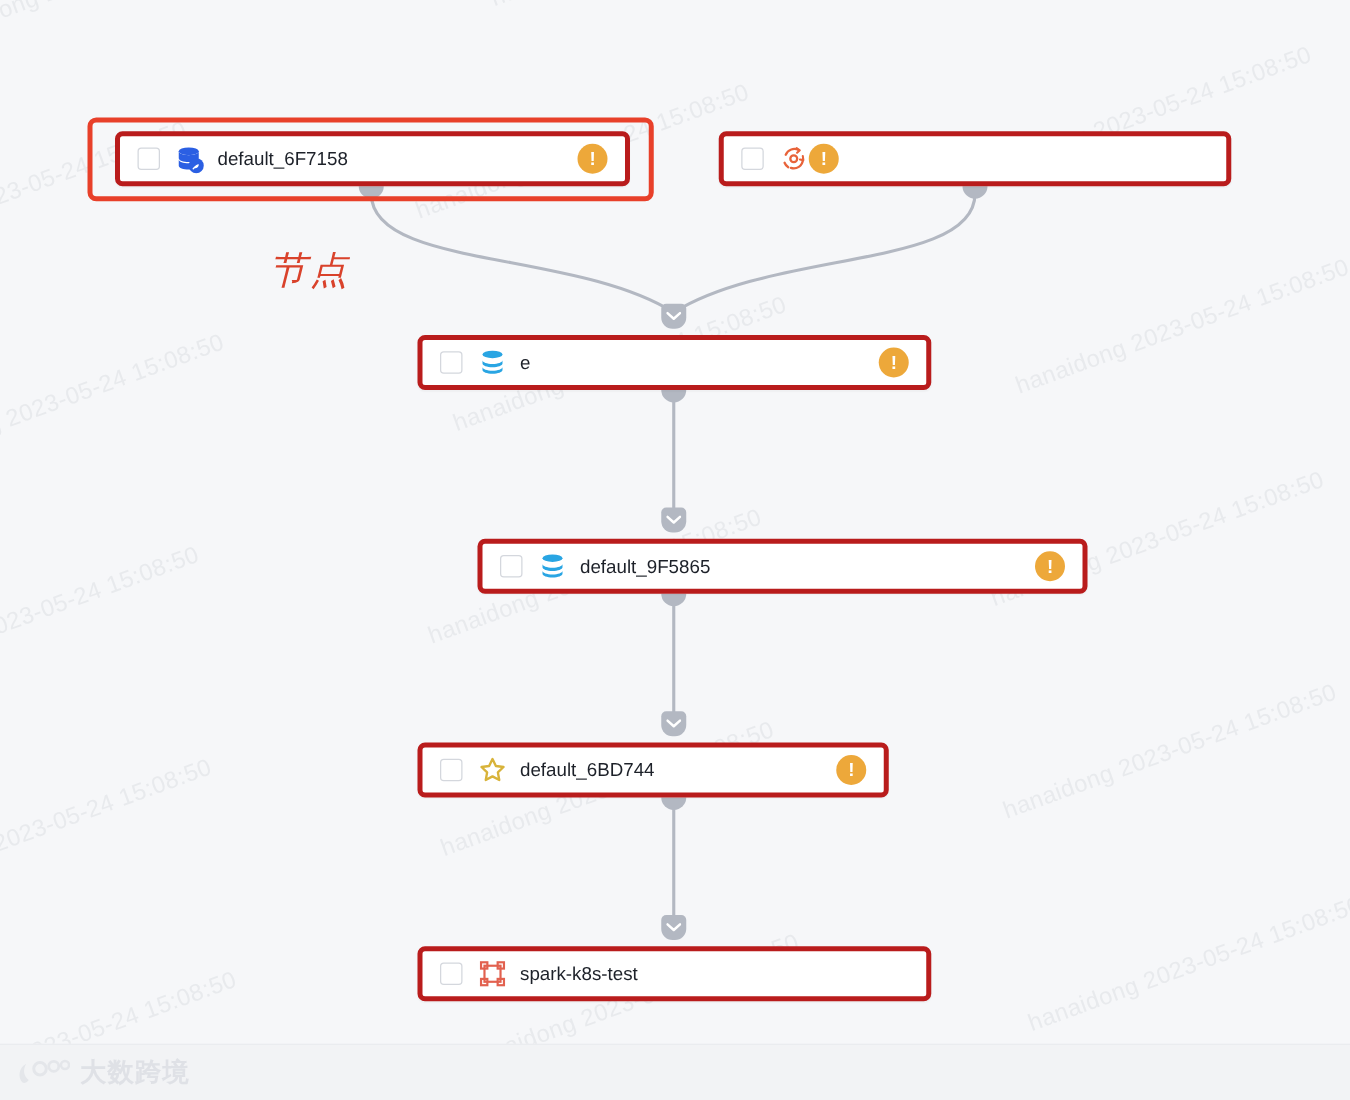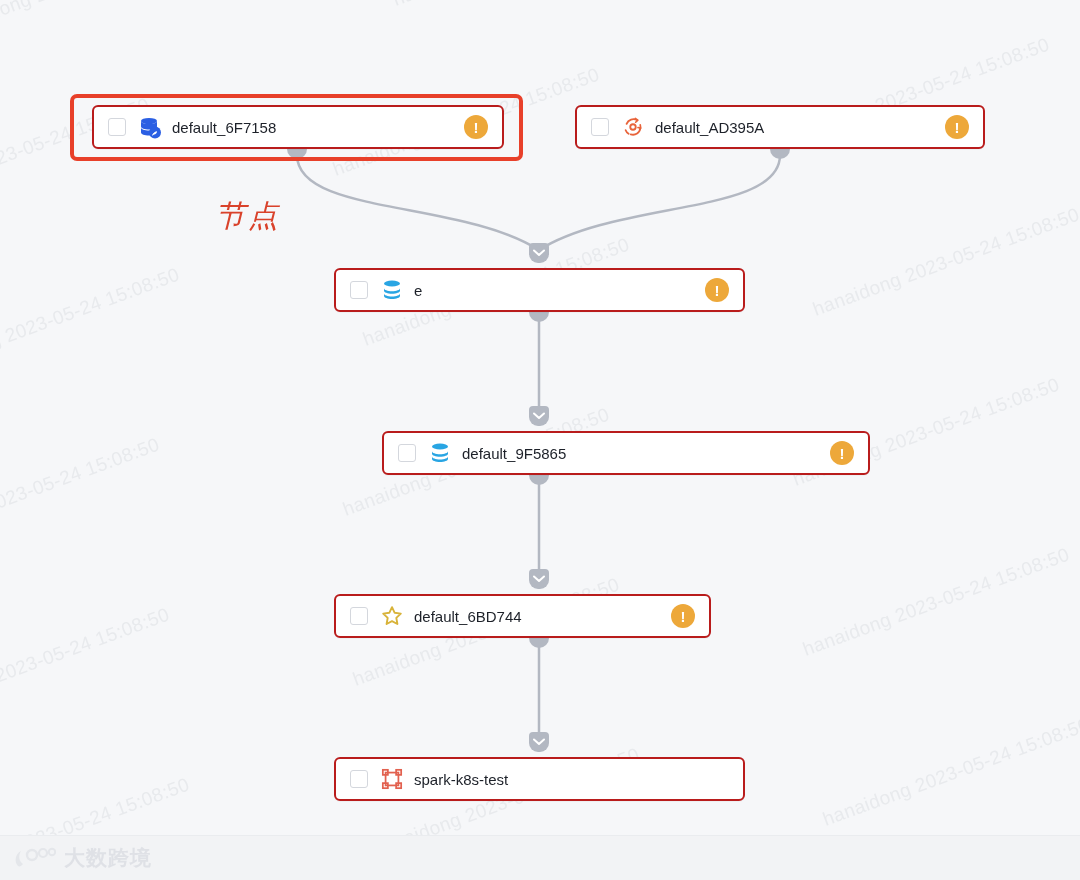--- a/index.html
+++ b/index.html
@@ -54,21 +54,21 @@
     z-index: 2;
     pointer-events: none;
   }
 
   
   .node {
     position: absolute;
     box-sizing: border-box;
     height: 44px;
     background: #ffffff;
-    border: 2px solid #b91c1c;
+    border: 4px solid #b91c1c;
     border-radius: 6px;
     display: flex;
     align-items: center;
     z-index: 4;
     box-shadow: 0 1px 1px rgba(0,0,0,0.03);
   }
   .node-checkbox {
     width: 18px;
     height: 18px;
     box-sizing: border-box;
@@ -274,21 +274,20 @@
     <div class="node-icon">
       <svg width="22" height="22" viewBox="0 0 24 24">
         <path d="M5 8.5 A8 8 0 0 1 16.5 4.6" fill="none" stroke="#e8633a" stroke-width="2" stroke-linecap="round"></path>
         <path d="M20 13 A8 8 0 0 1 9.5 20" fill="none" stroke="#e8633a" stroke-width="2" stroke-linecap="round"></path>
         <path d="M4 15.5 A8 8 0 0 0 7.2 19.4" fill="none" stroke="#e8633a" stroke-width="2" stroke-linecap="round"></path>
         <path d="M14.5 2.6 l2.8 2 -2.4 2.2" fill="none" stroke="#e8633a" stroke-width="1.8" stroke-linecap="round" stroke-linejoin="round"></path>
         <path d="M19.9 9.6 l0.5 3.6 -3 -0.6" fill="none" stroke="#e8633a" stroke-width="1.8" stroke-linecap="round" stroke-linejoin="round"></path>
         <circle cx="12" cy="12" r="3" fill="none" stroke="#e8633a" stroke-width="2"></circle>
       </svg>
     </div>
-    <div class="node-label">default_AD395A</div>
     <div class="node-badge">!</div>
   </div>
 
   <div class="node" style="left:334px; top:268px; width:411px;">
     <div class="node-checkbox"></div>
     <div class="node-icon">
       <svg width="24" height="24" viewBox="0 0 24 24">
         <ellipse cx="12" cy="5.5" rx="8" ry="3" fill="#29a5e3"></ellipse>
         <path d="M4 10.2 c0 1.65 3.58 3 8 3 s8-1.35 8-3 v2.6 c0 1.65-3.58 3-8 3 s-8-1.35-8-3 z" fill="#29a5e3"></path>
         <path d="M4 15.6 c0 1.65 3.58 3 8 3 s8-1.35 8-3 v2.4 c0 1.65-3.58 3-8 3 s-8-1.35-8-3 z" fill="#29a5e3"></path>

